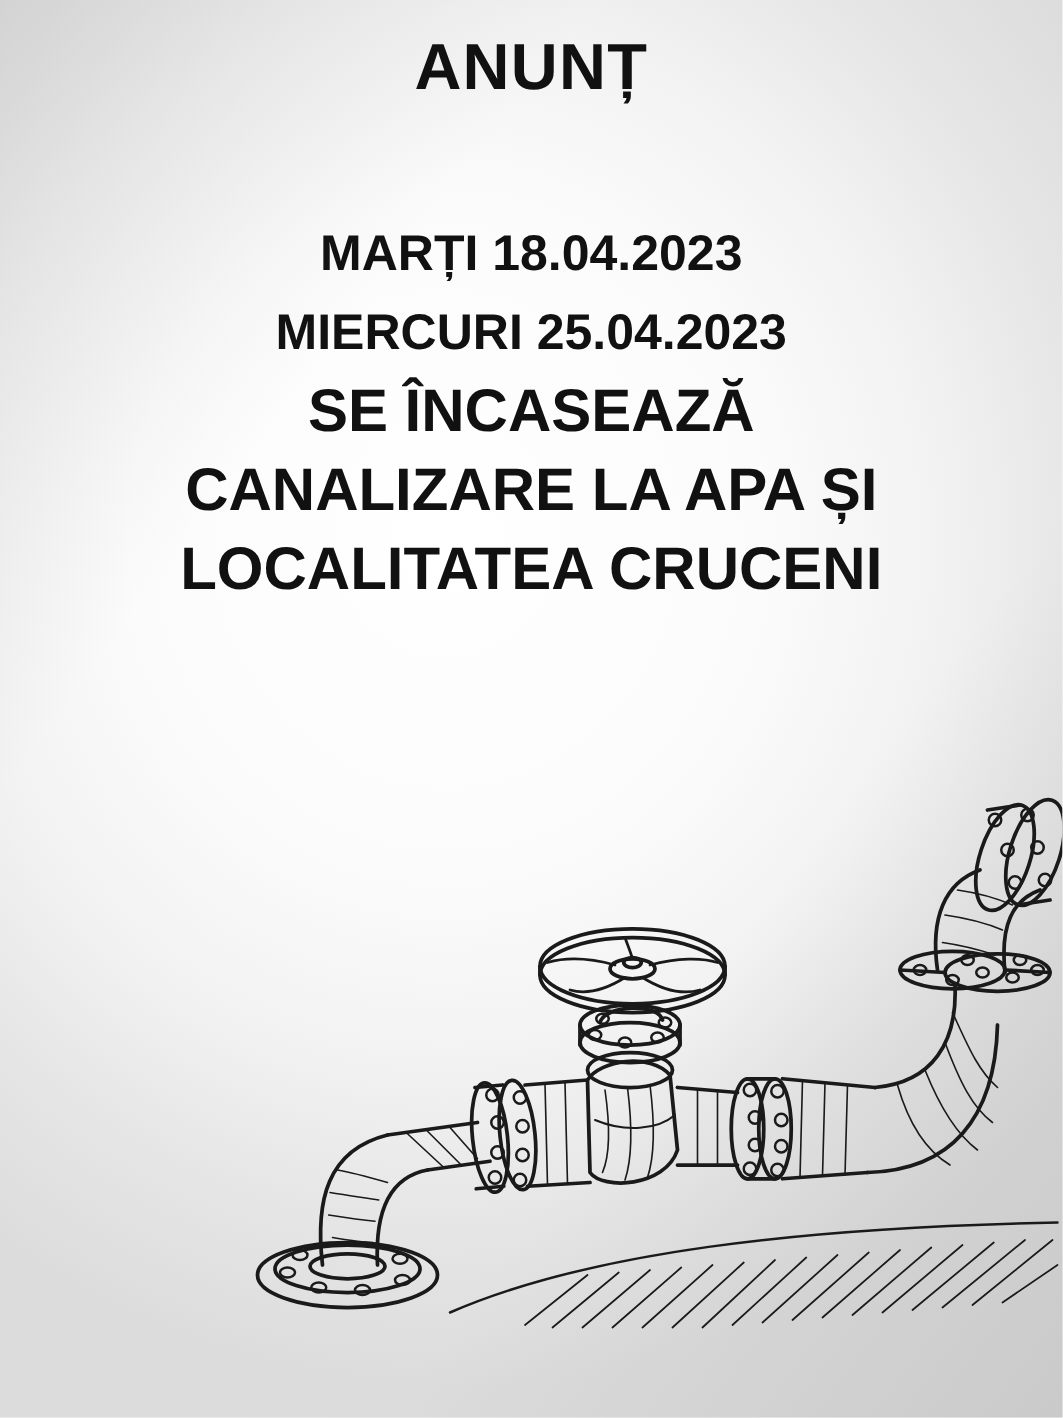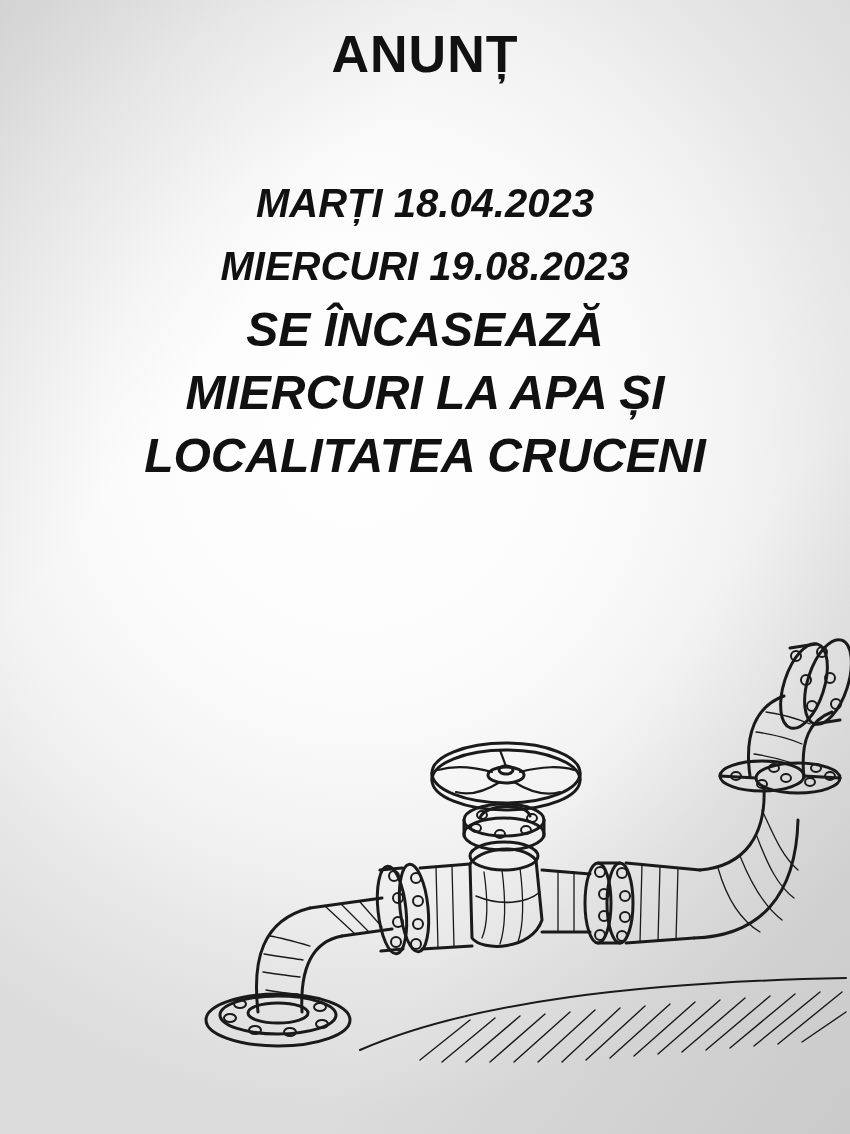--- a/index.html
+++ b/index.html
@@ -45,21 +45,20 @@
     left: 0;
     width: 100%;
     text-align: center;
     color: #111111;
   }
   .line {
     font-weight: bold;
     font-size: 40px;
     line-height: 63px;
     white-space: nowrap;
-    font-style: italic;
   }
   .line.small {
     font-size: 48px;
   }
   .art {
     position: absolute;
     left: 170px;
     top: 620px;
     width: 680px;
     height: 500px;
@@ -69,23 +68,23 @@
 <body>
 
 <div class="poster">
 
   <div class="vignette"></div>
 
   <div class="title">ANUNȚ</div>
 
   <div class="body-text">
     <div class="line">MARȚI 18.04.2023</div>
-    <div class="line">MIERCURI 19.08.2023</div>
+    <div class="line">MIERCURI 25.04.2023</div>
     <div class="line small">SE ÎNCASEAZĂ</div>
-    <div class="line small">MIERCURI LA APA ȘI</div>
+    <div class="line small">CANALIZARE LA APA ȘI</div>
     <div class="line small">LOCALITATEA CRUCENI</div>
   </div>
 
   <div class="art">
     <svg viewBox="0 0 680 500" width="680" height="500" xmlns="http://www.w3.org/2000/svg">
       <defs>
         <pattern id="hatch" width="7" height="7" patternTransform="rotate(35)" patternUnits="userSpaceOnUse">
           <line x1="0" y1="0" x2="0" y2="7" stroke="#1a1a1a" stroke-width="1.1"></line>
         </pattern>
         <pattern id="hatch2" width="9" height="9" patternTransform="rotate(-35)" patternUnits="userSpaceOnUse">

